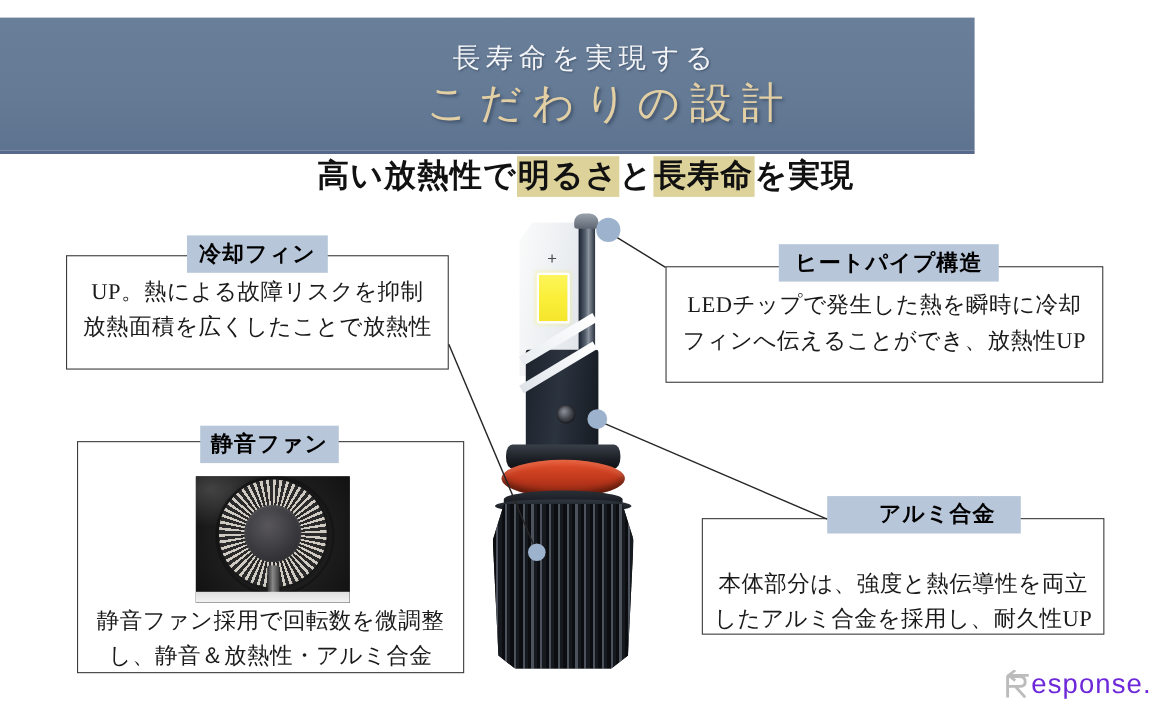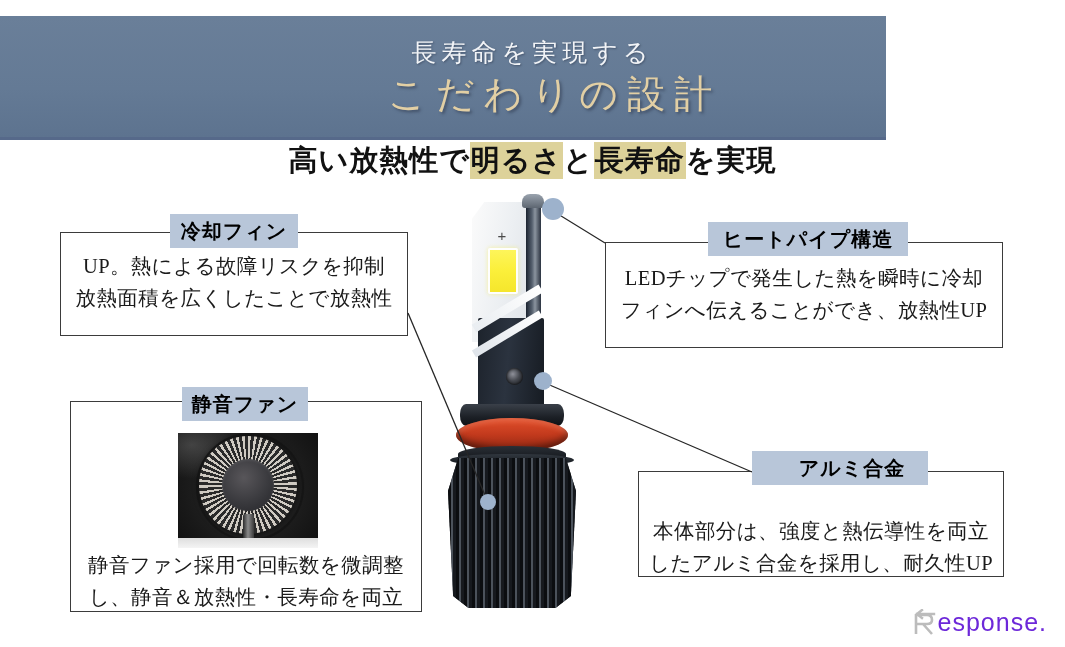--- a/index.html
+++ b/index.html
@@ -374,21 +374,21 @@
   <div class="fan-photo" style="left:178px; top:433px; width:140px; height:115px;">
     <div class="fan-housing"></div>
     <div class="fan-wheel"></div>
     <div class="fan-ring"></div>
     <div class="fan-hub"></div>
     <div class="fan-shaft"></div>
     <div class="fan-base"></div>
   </div>
   <div class="callout-body" style="left:72px; top:549px; width:348px;">
     <div>静音ファン採用で回転数を微調整</div>
-    <div>し、静音＆放熱性・長寿命を両立</div>
+    <div>し、静音＆放熱性・アルミ合金</div>
   </div>
 
   <div class="callout" style="left:638px; top:471px; width:366px; height:106px;"></div>
   <div class="callout-badge" style="left:752px; top:451px; width:152px;padding-left:24px;">アルミ合金</div>
   <div class="callout-body" style="left:640px; top:491px; width:362px;margin-top:24px;">
     <div>本体部分は、強度と熱伝導性を両立</div>
     <div>したアルミ合金を採用し、耐久性UP</div>
   </div>
 
   <div class="watermark">

